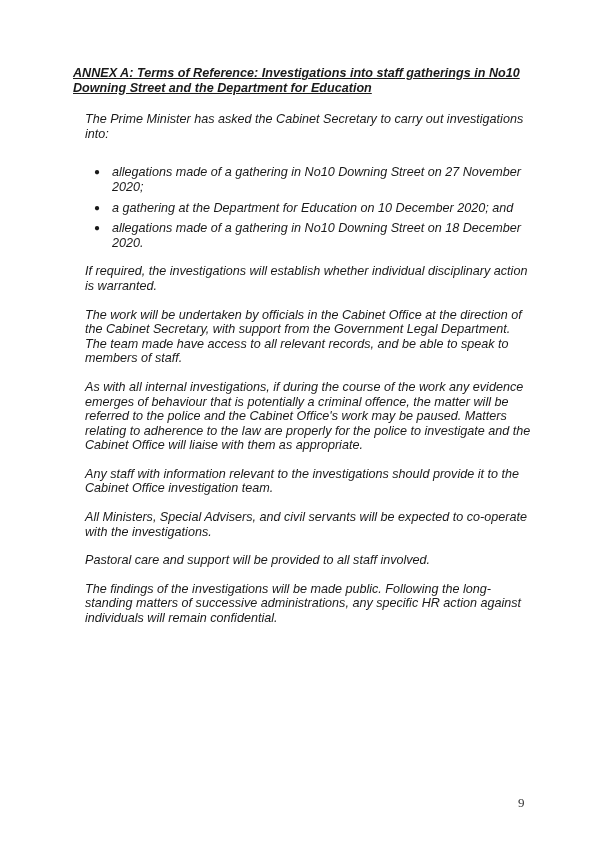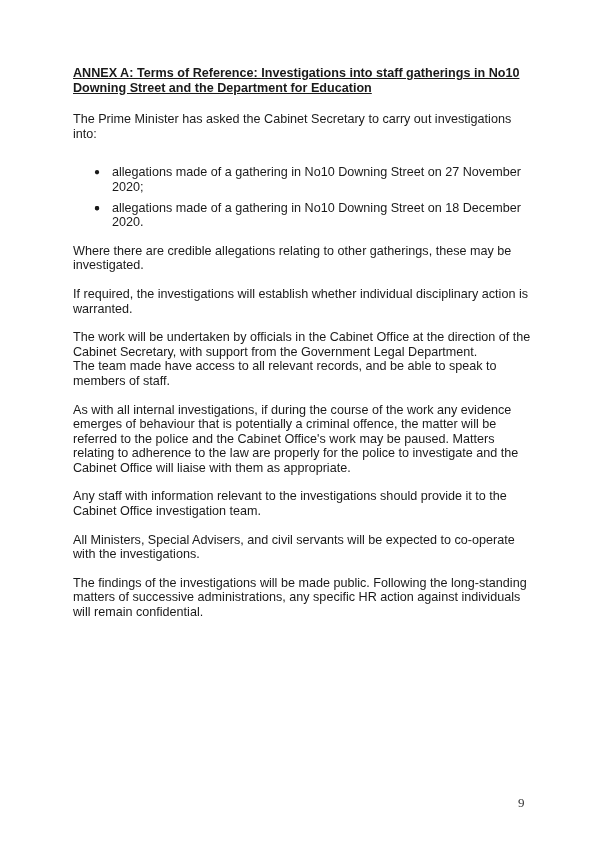--- a/index.html
+++ b/index.html
@@ -1,26 +1,26 @@
 <!DOCTYPE html>
 <html><head>
 <meta charset="utf-8">
 <style>
   html, body { margin: 0; padding: 0; background: #ffffff; }
   body { width: 600px; height: 848px; position: relative; overflow: hidden; }
   .page {
     position: absolute; left: 73px; top: 66px; width: 458px;
     font-family: "Liberation Sans", sans-serif;
-    font-size: 12.6px; line-height: 14.6px; color: #1a1a1a;
+    font-size: 12.6px; line-height: 14.6px; color: #1a1a1a; font-style: italic;
   }
   .heading {
     font-weight: bold; text-decoration: underline; margin: 0 0 17px 0;
     font-size: 12.6px; line-height: 14.6px;
   }
-  p { margin: 0 0 14px 0; }
+  p { margin: 0 0 14px 12px; }
   ul { list-style: none; margin: 24px 0 14px 0; padding: 0; }
   li { position: relative; padding-left: 39px; margin-bottom: 6px; }
   li .bullet {
     position: absolute; left: 21px; top: 0; font-size: 10px;
   }
   .tight { margin-bottom: 0; }
   .pagenum {
     position: absolute; left: 518px; top: 795px;
     font-family: "Liberation Serif", serif; font-size: 13px; color: #333;
   }
@@ -33,30 +33,31 @@
 
   <p class="tight">The Prime Minister has asked the Cabinet Secretary to carry out investigations into:</p>
 
   <ul>
     <li>
       <span class="bullet">●</span>
       <span>allegations made of a gathering in No10 Downing Street on 27 November 2020;</span>
     </li>
     <li>
       <span class="bullet">●</span>
+      <span>a gathering at the Department for Education on 10 December 2020; and</span>
     </li>
     <li>
       <span class="bullet">●</span>
       <span>allegations made of a gathering in No10 Downing Street on 18 December 2020.</span>
     </li>
   </ul>
 
-  <p>Where there are credible allegations relating to other gatherings, these may be investigated.</p>
   <p>If required, the investigations will establish whether individual disciplinary action is warranted.</p>
   <p class="tight">The work will be undertaken by officials in the Cabinet Office at the direction of the Cabinet Secretary, with support from the Government Legal Department.</p>
   <p>The team made have access to all relevant records, and be able to speak to members of staff.</p>
   <p>As with all internal investigations, if during the course of the work any evidence emerges of behaviour that is potentially a criminal offence, the matter will be referred to the police and the Cabinet Office's work may be paused. Matters relating to adherence to the law are properly for the police to investigate and the Cabinet Office will liaise with them as appropriate.</p>
   <p>Any staff with information relevant to the investigations should provide it to the Cabinet Office investigation team.</p>
   <p>All Ministers, Special Advisers, and civil servants will be expected to co-operate with the investigations.</p>
+  <p>Pastoral care and support will be provided to all staff involved.</p>
   <p>The findings of the investigations will be made public. Following the long-standing matters of successive administrations, any specific HR action against individuals will remain confidential.</p>
 </div>
 
 <div class="pagenum">9</div>
 
 </body></html>

